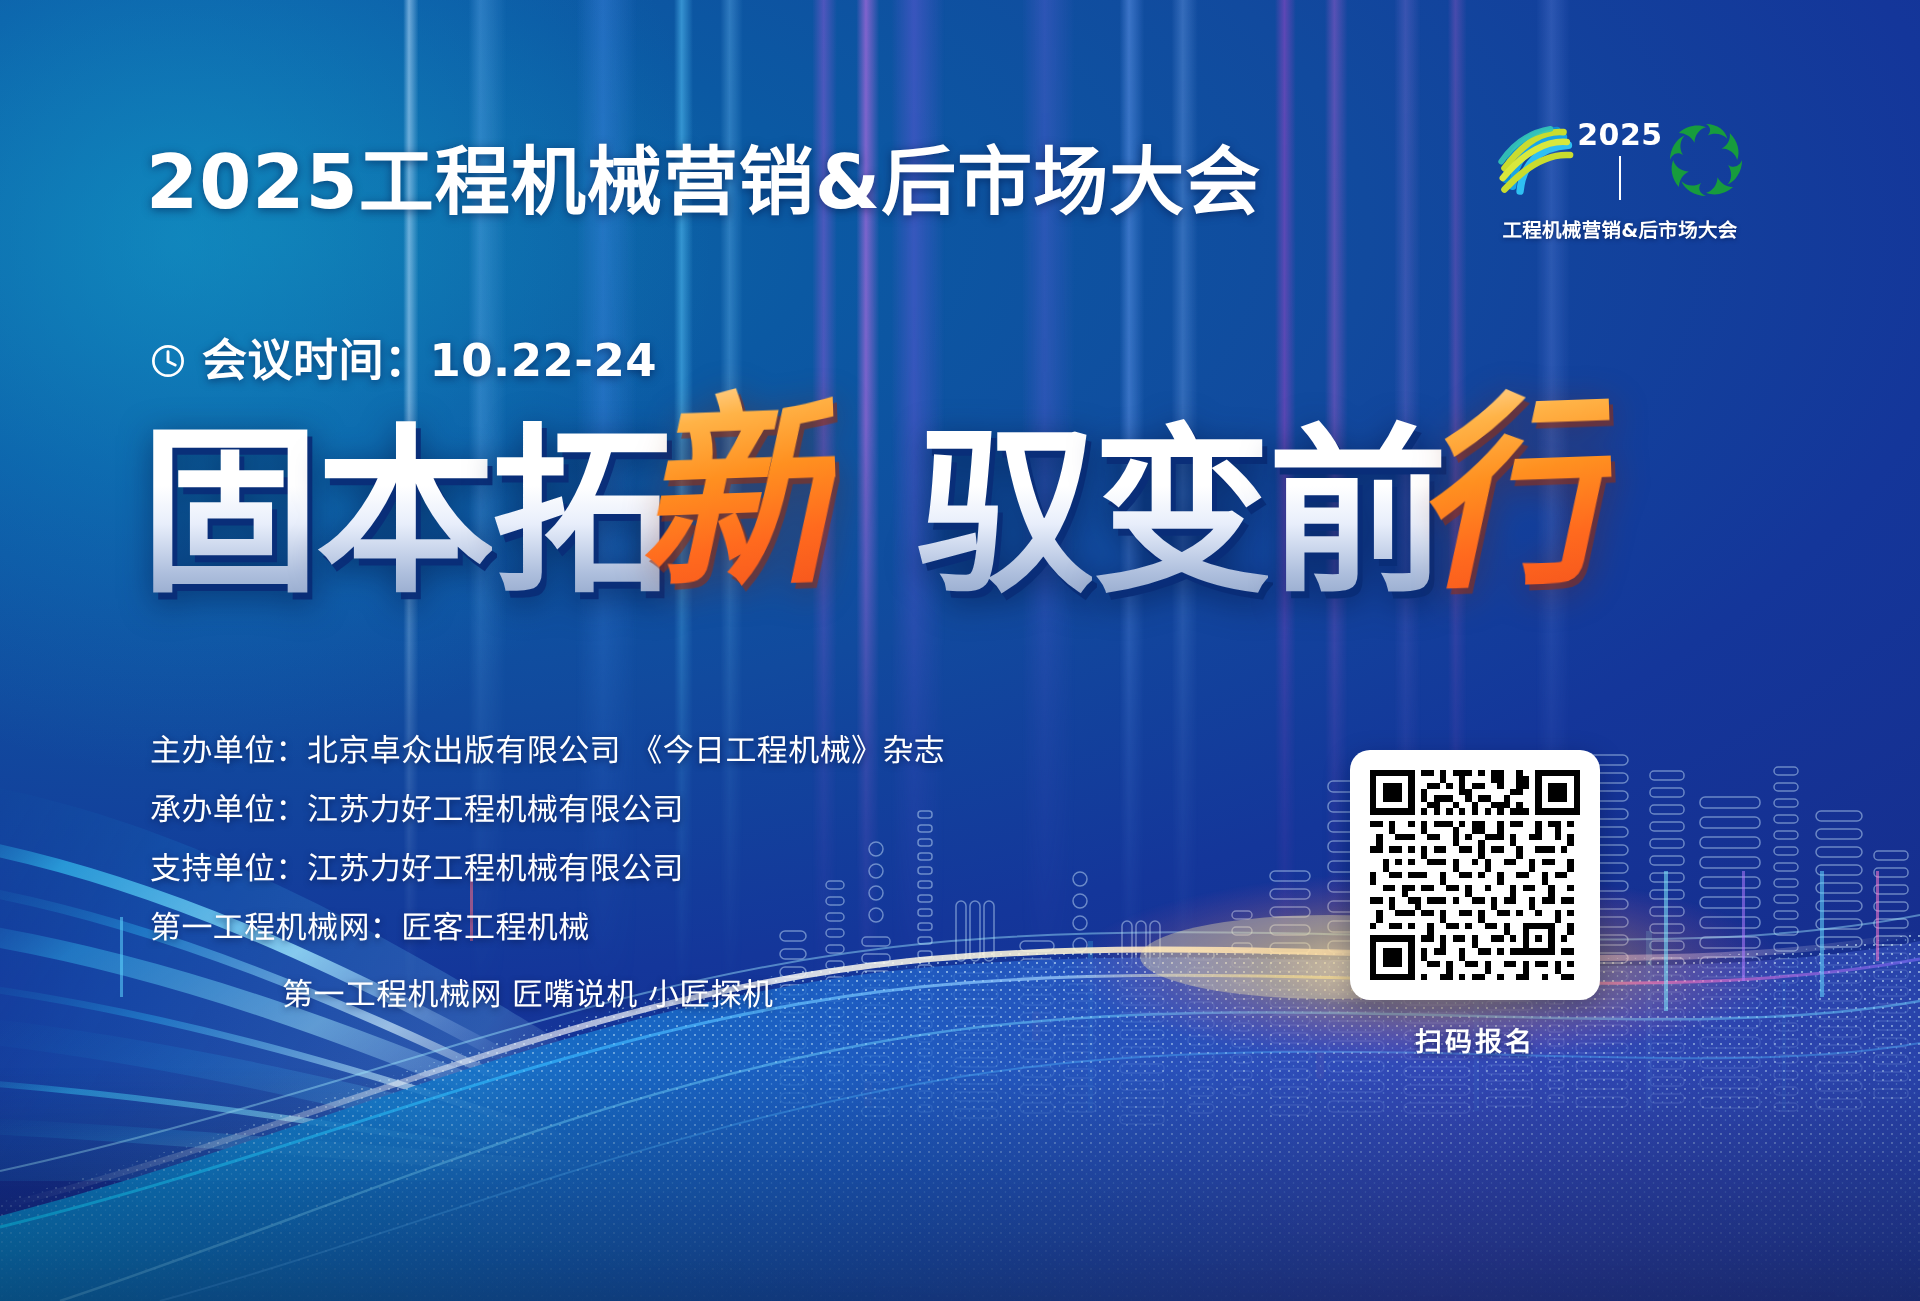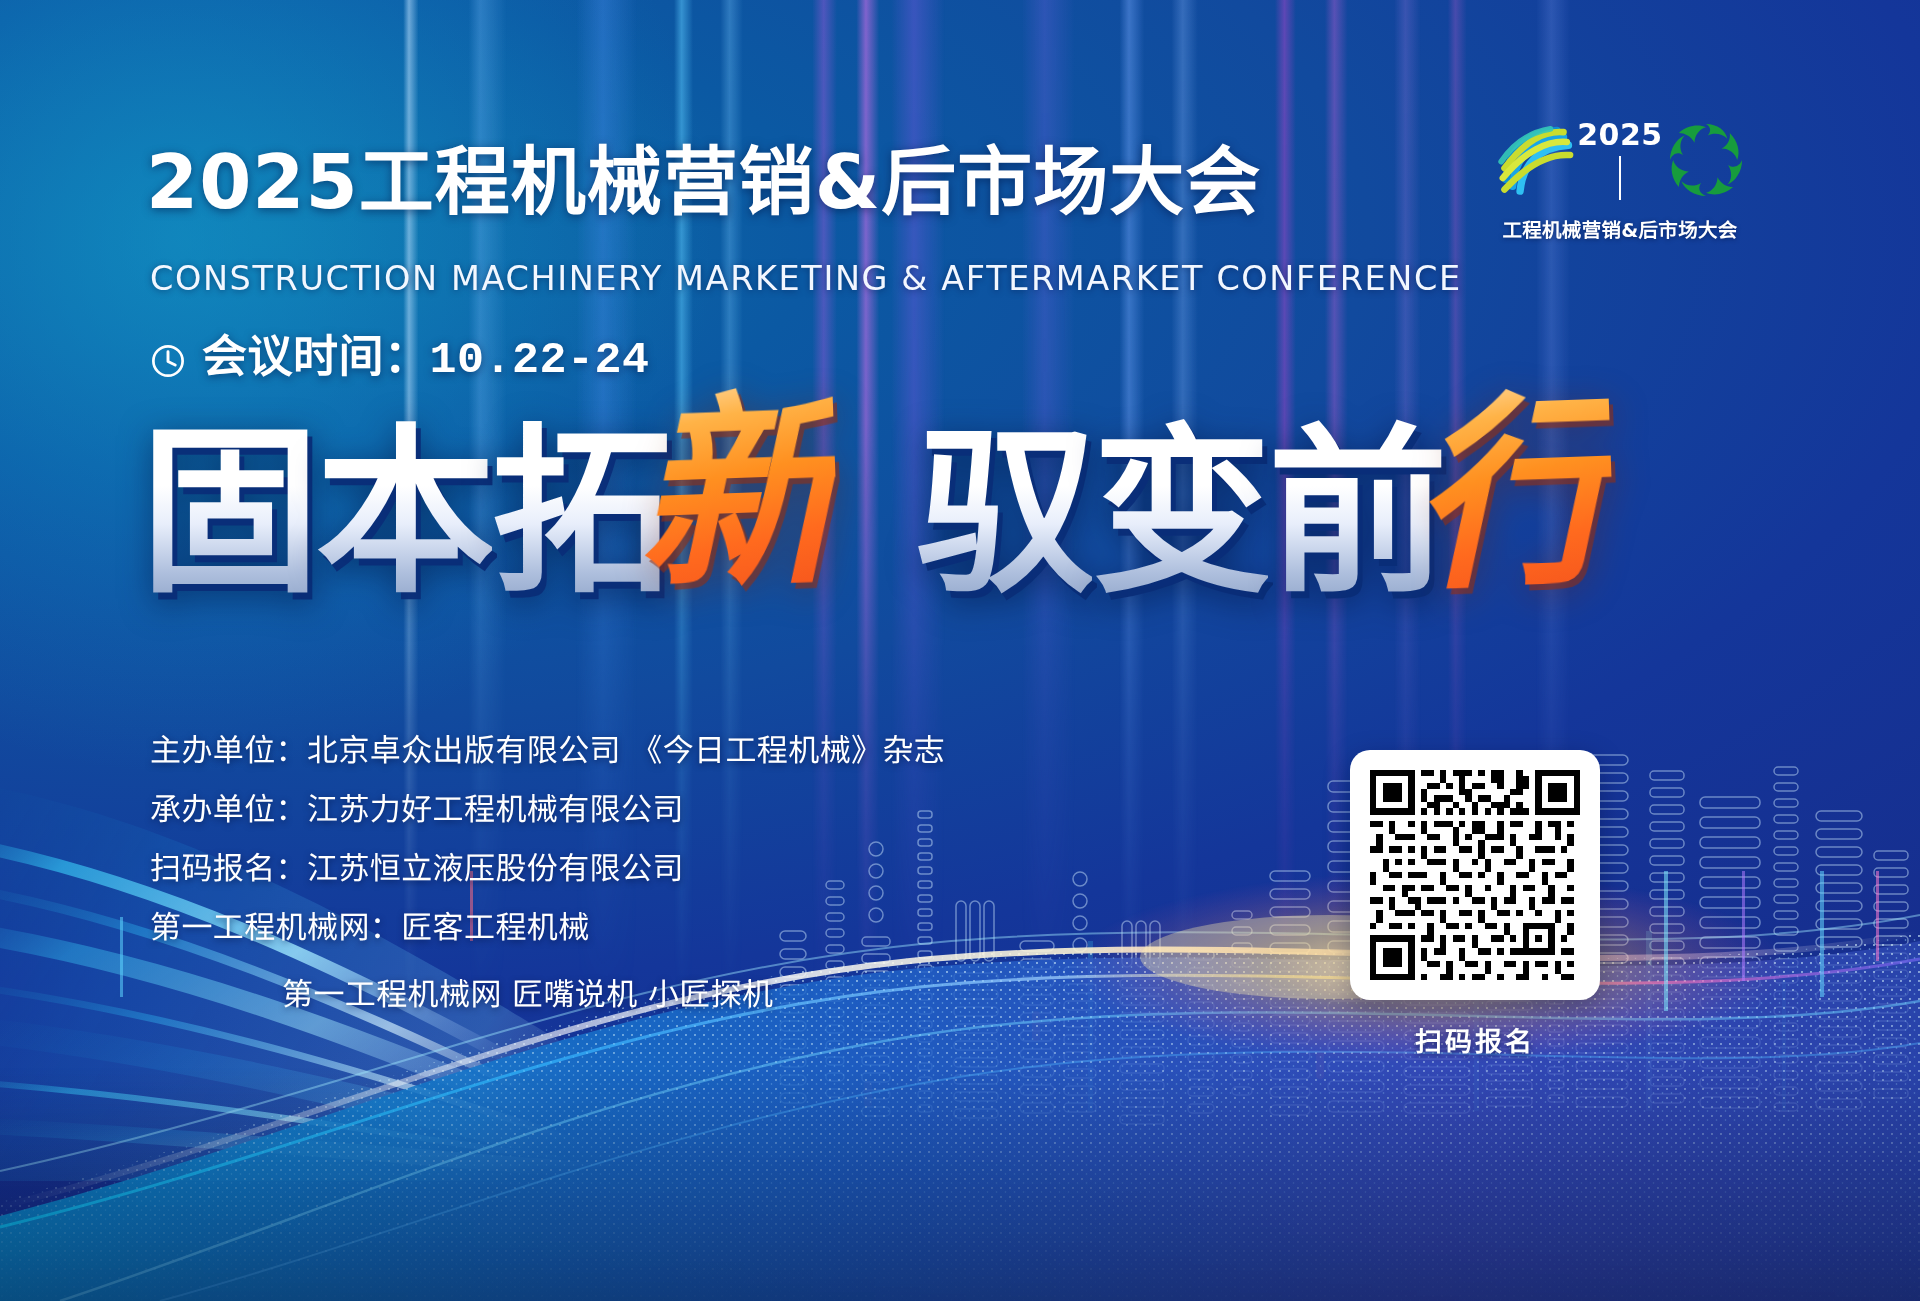--- a/index.html
+++ b/index.html
@@ -83,21 +83,20 @@
 
   .datebar{
     position:absolute;left:150px;top:338px;
     display:flex;align-items:center;gap:16px;white-space:nowrap;
   }
   .clock-icon{width:36px;height:36px;display:block;}
   .date-text{
     font-size:45px;font-weight:700;color:#ffffff;line-height:1;
     letter-spacing:.5px;
     text-shadow:0 2px 8px rgba(0,20,70,.55);
-    font-family:Liberation Mono, monospace;
   }
 
   
   .slogan{
     position:absolute;left:140px;top:418px;
     display:flex;align-items:flex-start;white-space:nowrap;
   }
   .sl-group{display:flex;align-items:flex-start;}
   .sl-gap{width:80px;}
   .sl-ch{
@@ -670,21 +669,20 @@
       <rect x="470" y="0" width="3" height="70" fill="#ff6b7f"></rect>
       <rect x="120" y="46" width="3" height="80" fill="#5fd6ff"></rect>
     </g>
   </svg>
 
   <div class="vignette"></div>
 
   <div class="content">
 
     <div class="title-cn">2025工程机械营销&amp;后市场大会</div>
-    <div class="title-en">CONSTRUCTION  MACHINERY MARKETING  &amp;  AFTERMARKET CONFERENCE</div>
 
     <div class="datebar">
       <svg class="clock-icon" viewBox="0 0 32 32">
         <circle cx="16" cy="16" r="13" fill="none" stroke="#ffffff" stroke-width="2.4"></circle>
         <path d="M16 7.8 L16 16.4 L22.4 19.6" fill="none" stroke="#ffffff" stroke-width="2.6" stroke-linecap="round" stroke-linejoin="round"></path>
       </svg>
       <span class="date-text">会议时间：10.22-24</span>
     </div>
 
     <div class="slogan">
@@ -699,21 +697,21 @@
         <span class="sl-ch">驭</span>
         <span class="sl-ch">变</span>
         <span class="sl-ch">前</span>
         <span class="sl-ch accent">行</span>
       </div>
     </div>
 
     <div class="credits">
       <div class="credit-line">主办单位：北京卓众出版有限公司 《今日工程机械》杂志</div>
       <div class="credit-line">承办单位：江苏力好工程机械有限公司</div>
-      <div class="credit-line">扫码报名：江苏恒立液压股份有限公司</div>
+      <div class="credit-line">支持单位：江苏力好工程机械有限公司</div>
       <div class="credit-line gapbig">第一工程机械网：匠客工程机械</div>
       <div class="credit-line indent">第一工程机械网 匠嘴说机 小匠探机</div>
     </div>
 
     <div class="qr-block">
       <div class="qr-card">
         <svg class="qr-svg" viewBox="0 0 33 33" shape-rendering="crispEdges">
           <rect width="33" height="33" fill="#ffffff"></rect>
           <g fill="#000000">
 

